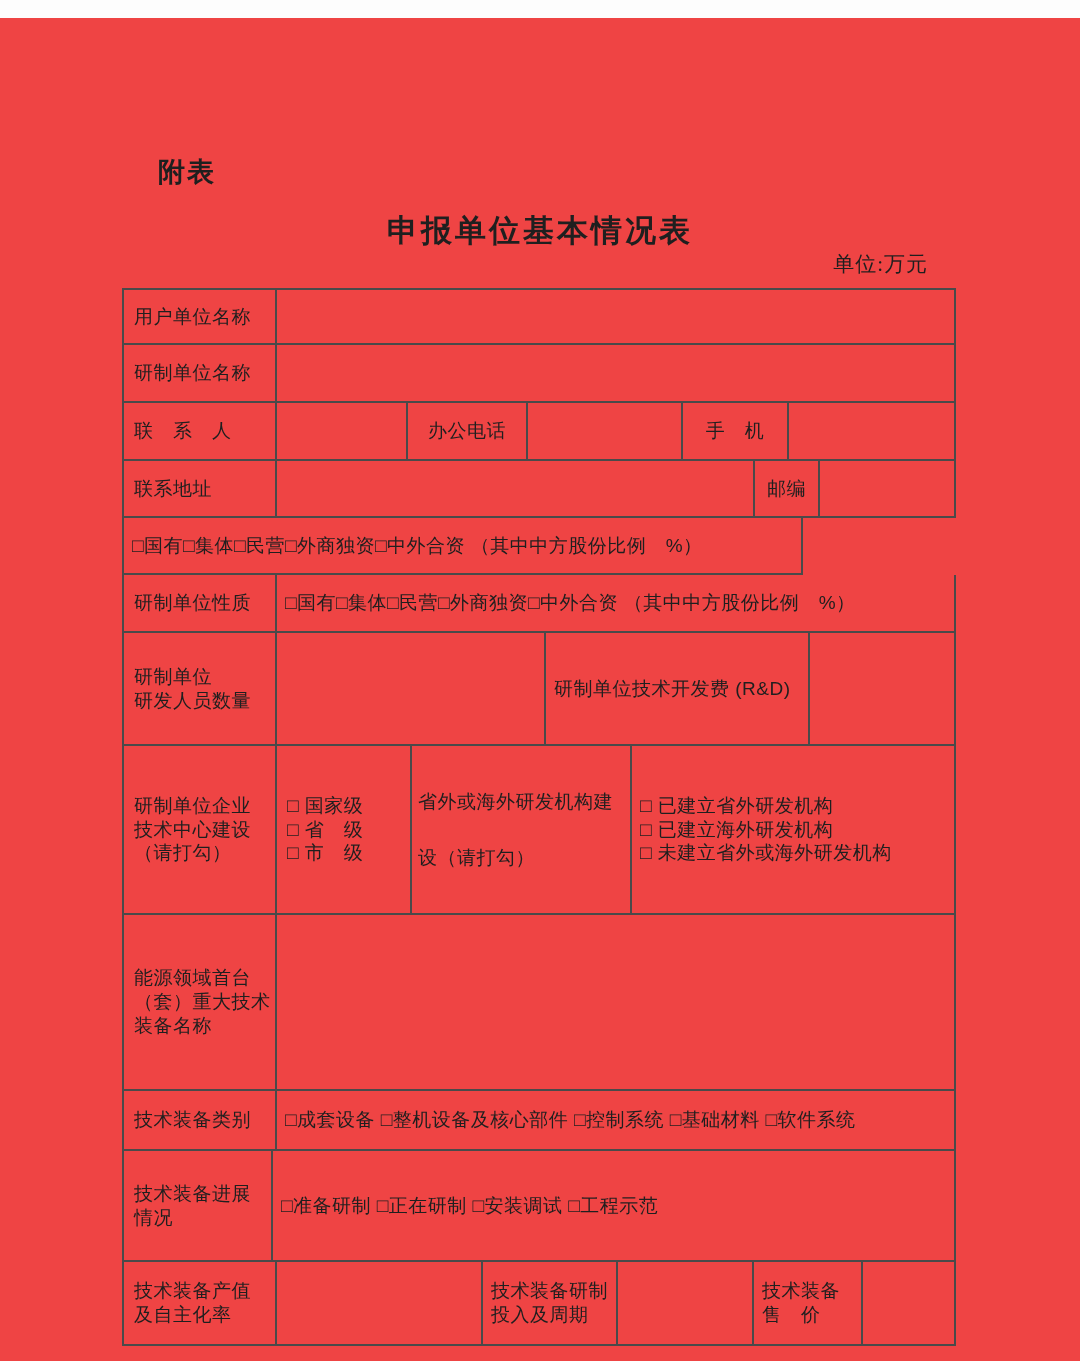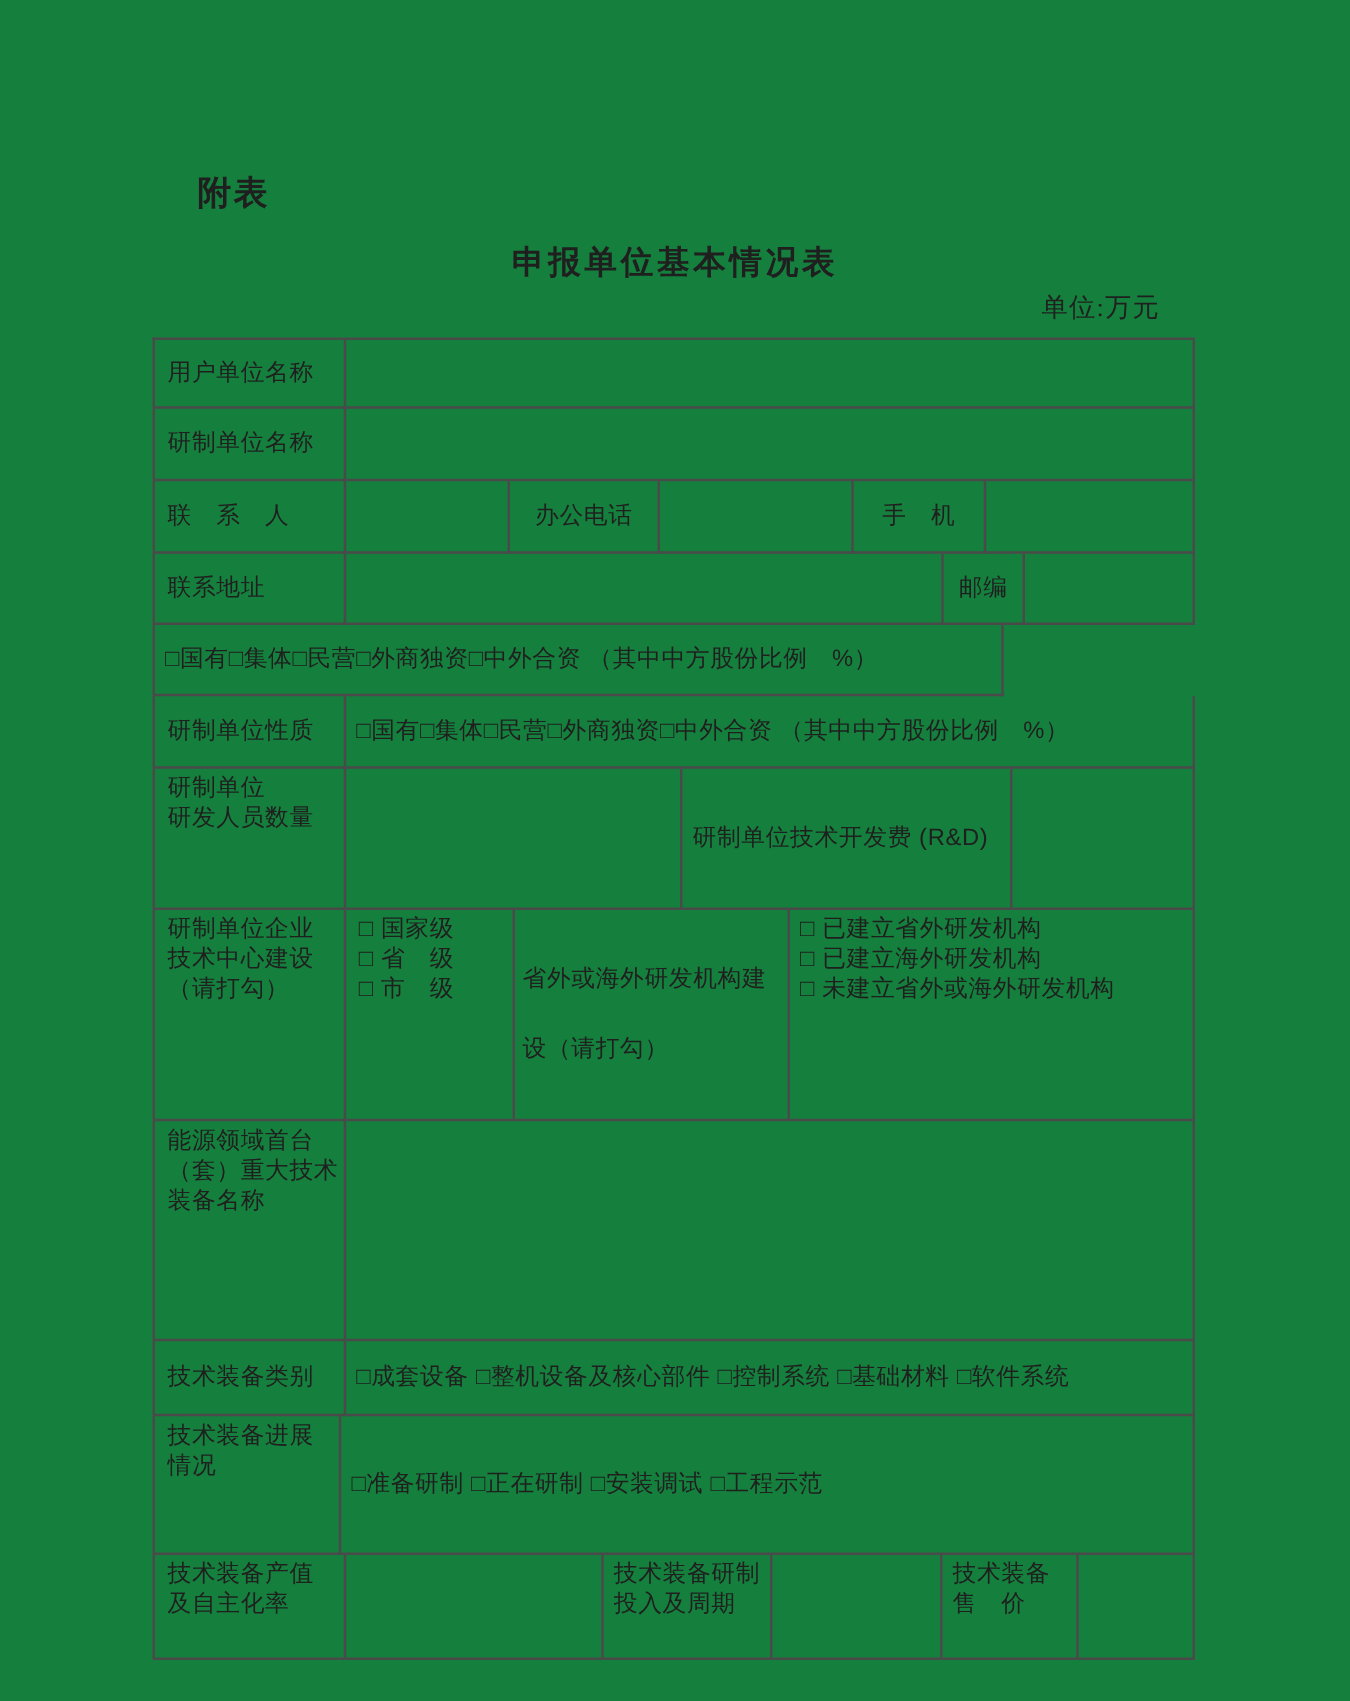--- a/index.html
+++ b/index.html
@@ -8,29 +8,29 @@
   }
   html,body{margin:0;padding:0;}
   body{
     width:1080px;height:1361px;
     background:#fdfdfd;
     position:relative;
     font-family:"Liberation Sans","DejaVu Sans",sans-serif;
     color:var(--ink);
     overflow:hidden;
   }
-  .sheet{position:absolute;inset:0;background:#15803d;}
+  .sheet{position:absolute;inset:0;background:#ef4444;margin-top:18px;}
   .appendix{
     position:absolute;left:158px;top:136px;
     font-size:27px;font-weight:700;letter-spacing:2px;
   }
   .doc-title{
     position:absolute;left:0;right:0;top:192px;
     text-align:center;
-    font-size:26px;font-weight:600;letter-spacing:3px;
+    font-size:31px;font-weight:600;letter-spacing:3px;
   }
   .unit-note{
     position:absolute;right:152px;top:232px;
     font-size:21px;
     font-family:"Liberation Serif","DejaVu Serif",serif;
     letter-spacing:1px;
   }
   .form-table{
     position:absolute;left:122px;top:270px;width:834px;
     border-top:2px solid var(--line);
@@ -48,21 +48,21 @@
     font-size:19px;
     letter-spacing:0.5px;
     line-height:1.25;
     overflow:hidden;
   }
   .cell.center{justify-content:center;padding-left:0;}
   .cell.blank{padding-left:0;}
   .cell.spread{
     flex-direction:column;
     align-items:flex-start;
-    justify-content:flex-start;
+    justify-content:center;
     padding-top:4px;padding-bottom:4px;
   }
   .cell.mid{
     flex-direction:column;
     align-items:flex-start;
     justify-content:center;
   }
   .cell.mid .line{line-height:56px;}
   .opts{white-space:nowrap;}
 </style>

